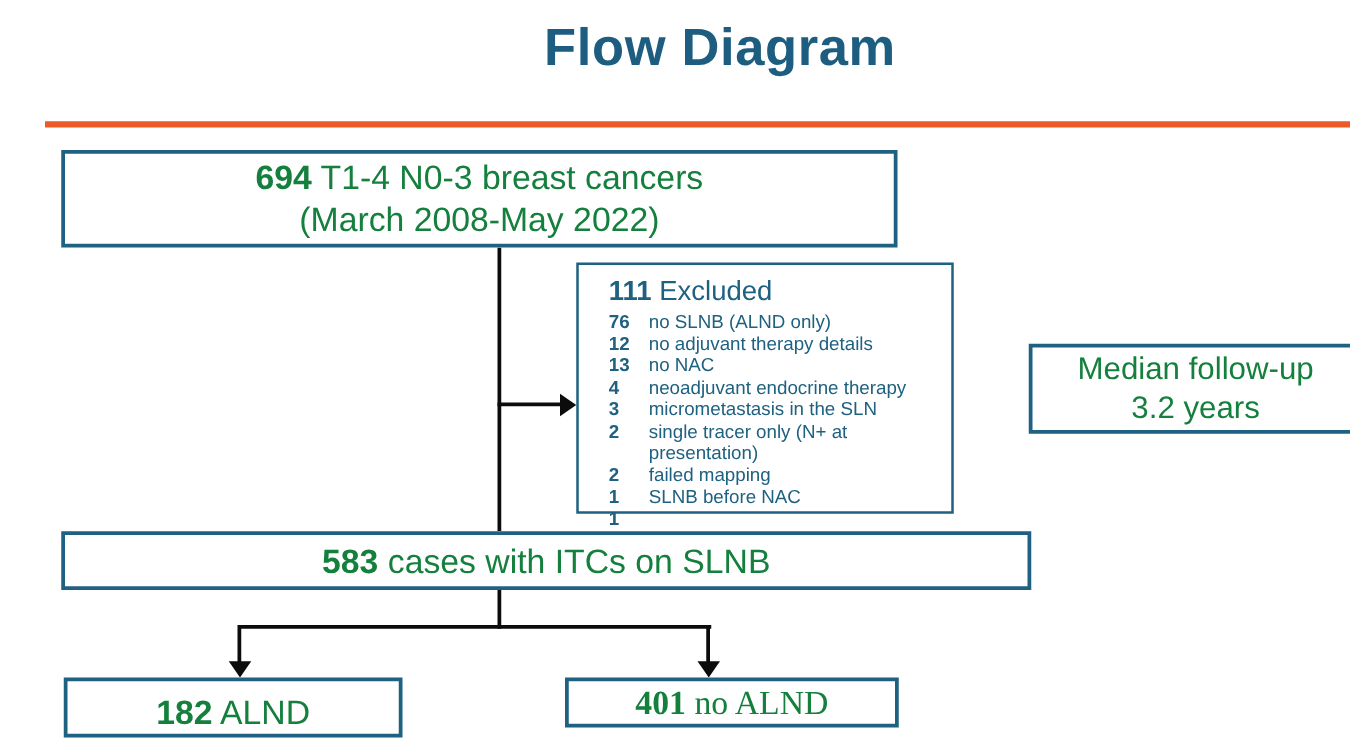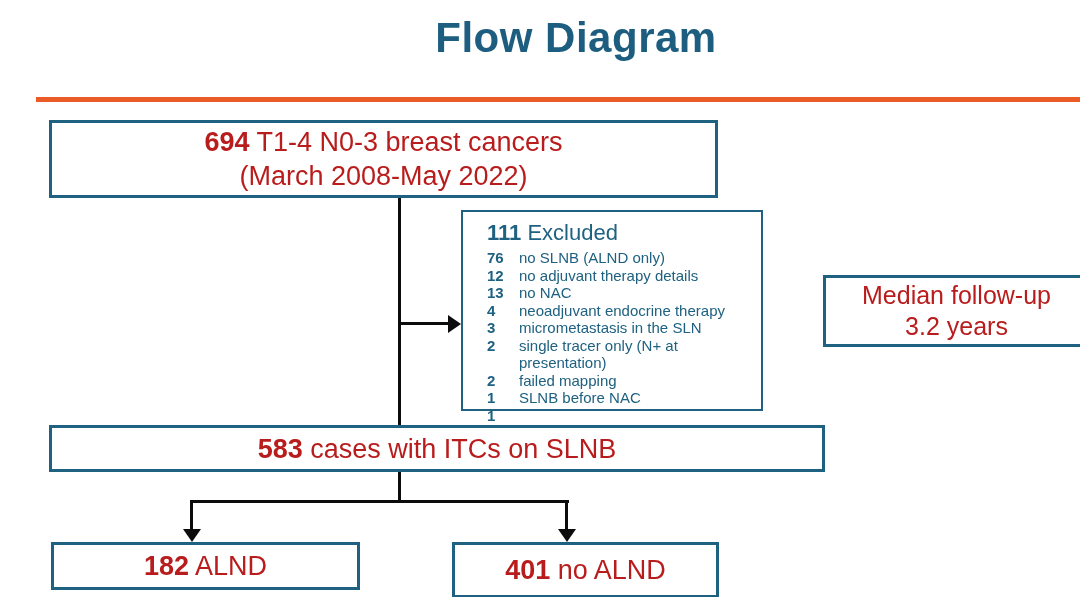--- a/index.html
+++ b/index.html
@@ -26,34 +26,34 @@
   .orange-rule {
     position: absolute;
     top: 97px; left: 0;
     width: 1080px; height: 5px;
     background: #EB5B28;
   }
   .box {
     position: absolute;
     box-sizing: border-box;
     border: 3px solid #1E6180;
-    color: #b91c1c;
+    color: #15803d;
     background: #ffffff;
     display: flex;
     flex-direction: column;
     align-items: center;
     justify-content: center;
     text-align: center;
   }
   .box .line { font-size: 27px; line-height: 34px; }
   .num { font-weight: bold; }
   .cohort-box   { left: 13px;  top: 120px; width: 669px; height: 78px; }
   .itc-box      { left: 13px;  top: 425px; width: 776px; height: 47px; }
-  .alnd-box     { left: 15px;  top: 542px; width: 309px; height: 48px; }
-  .no-alnd-box  { left: 416px; top: 542px; width: 267px; height: 56px; }
+  .alnd-box     { left: 15px;  top: 542px; width: 271px; height: 48px; justify-content: flex-end; }
+  .no-alnd-box  { left: 416px; top: 542px; width: 267px; height: 40px; font-family: Liberation Serif, serif; }
   .followup-box { left: 787px; top: 275px; width: 267px; height: 72px; }
   .followup-box .line { font-size: 25px; line-height: 31px; }
 
   .excluded-box {
     position: absolute;
     box-sizing: border-box;
     left: 425px; top: 210px;
     width: 302px; height: 201px;
     border: 2px solid #1E6180;
     color: #1E6180;

